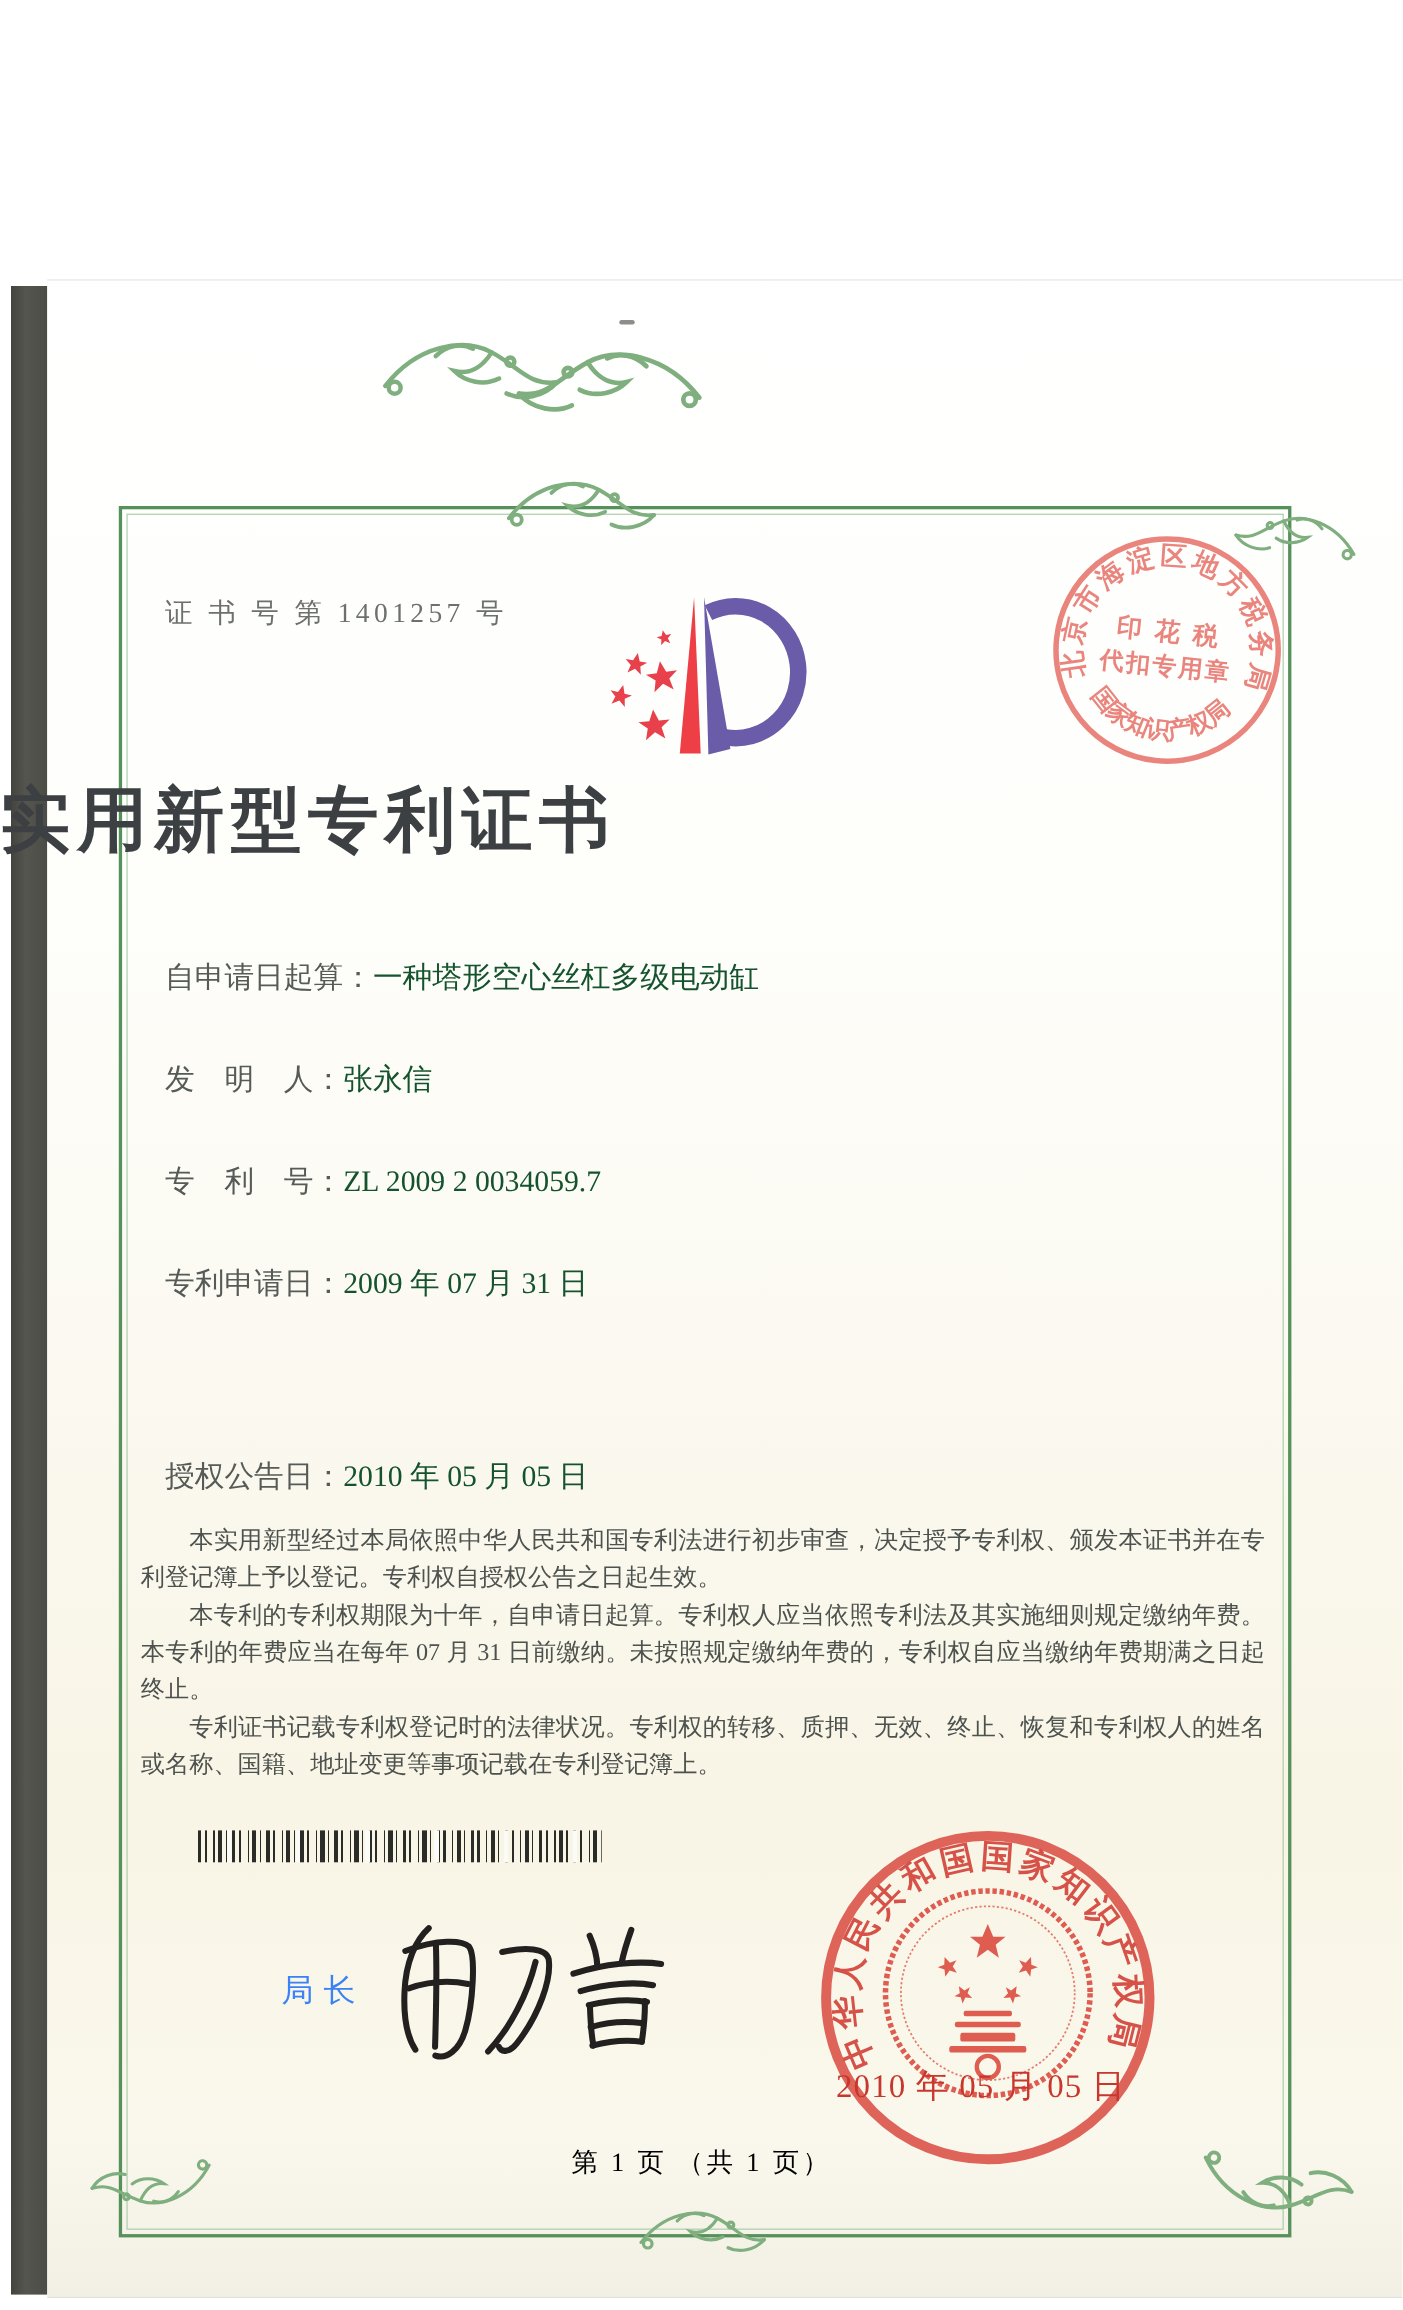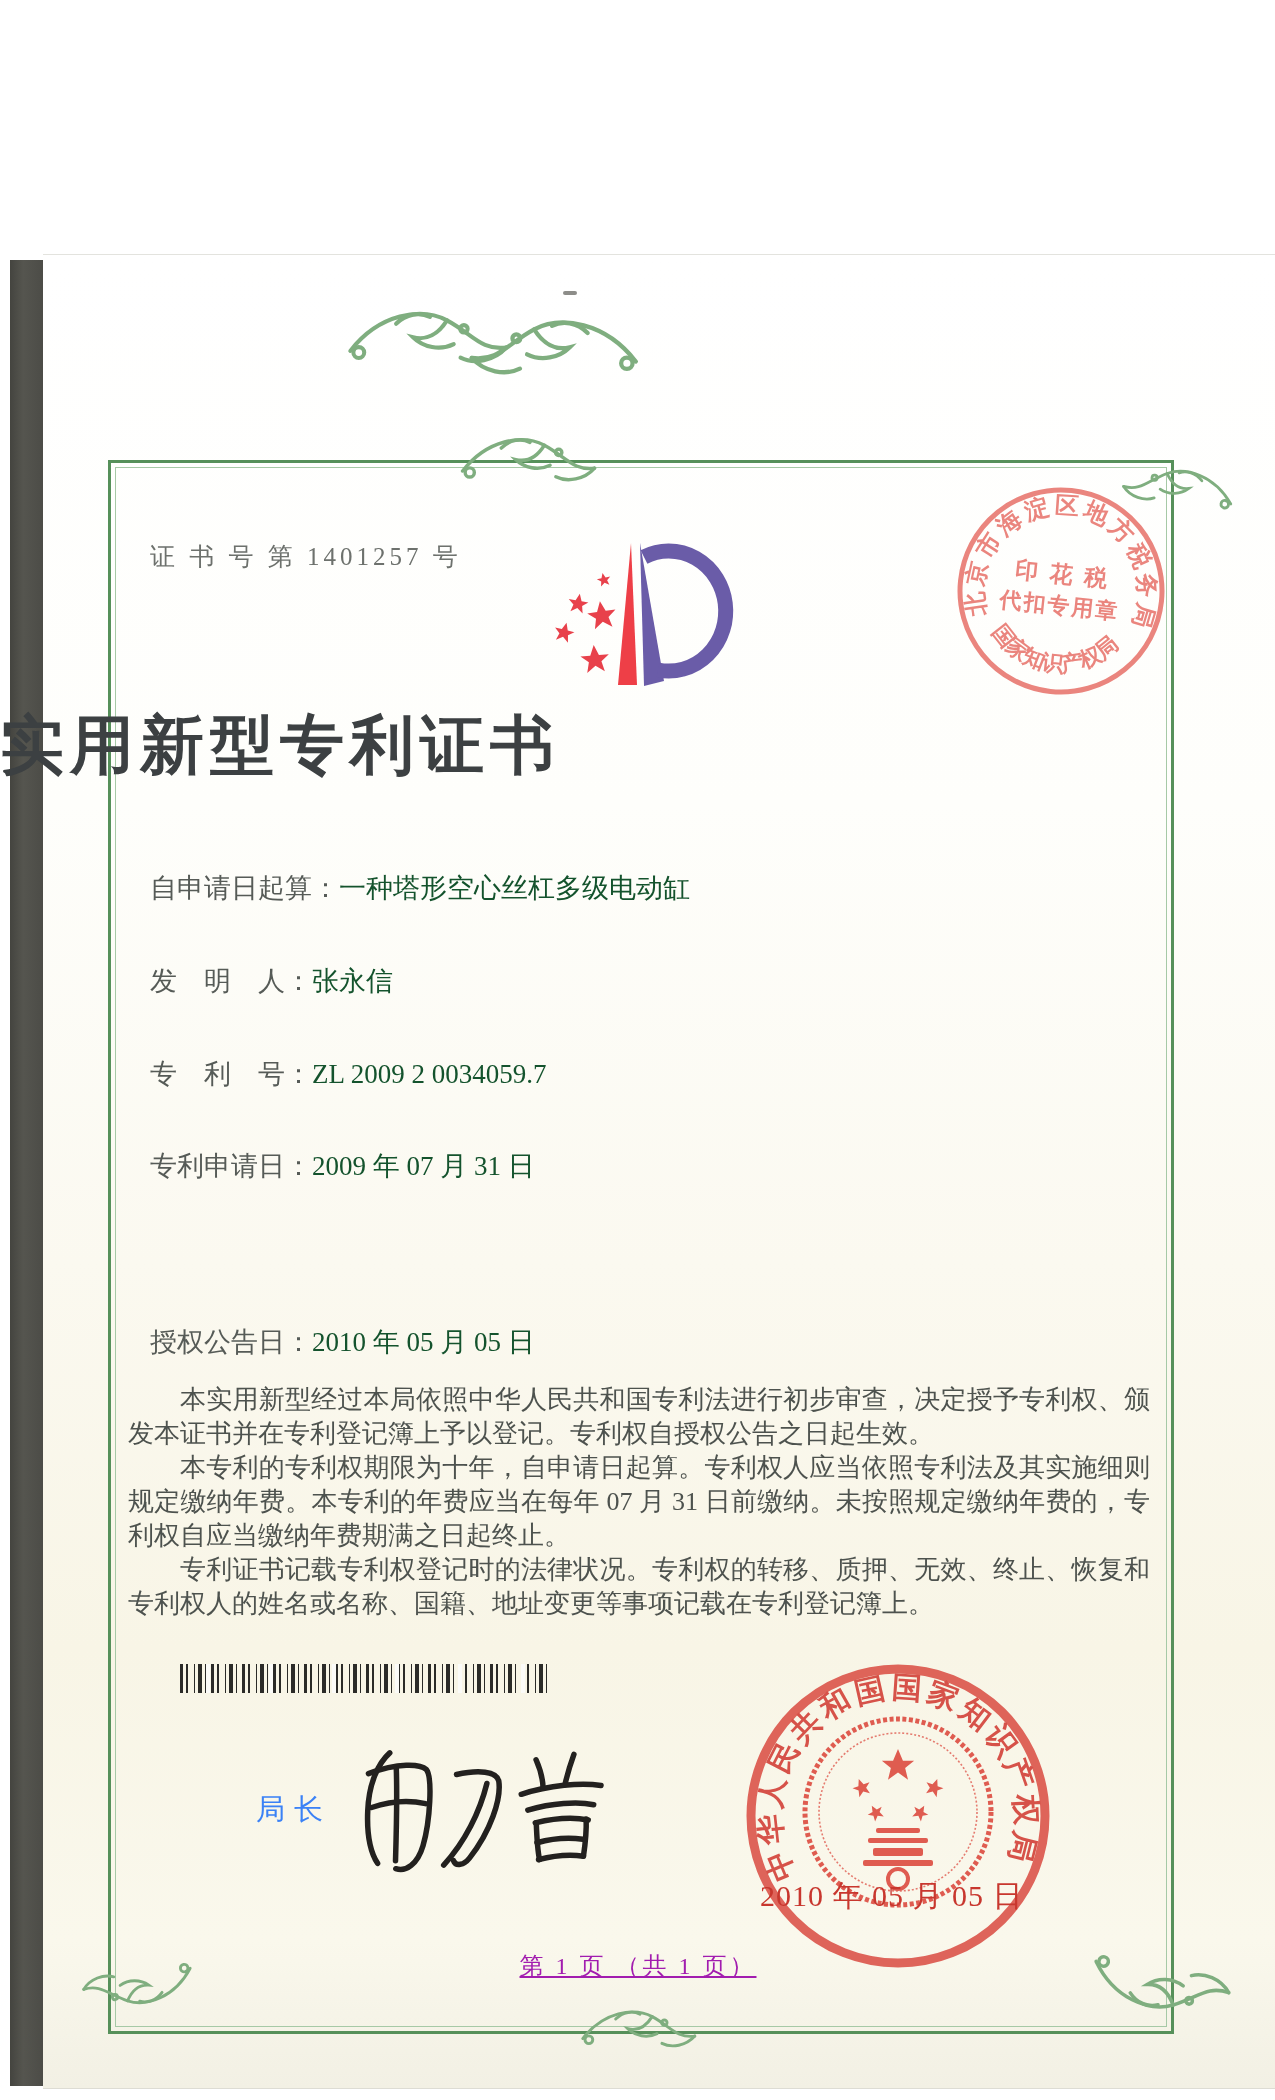--- a/index.html
+++ b/index.html
@@ -47,21 +47,21 @@
     position:absolute;left:0;top:702px;width:1275px;text-align:left;
     font-size:64px;font-weight:600;letter-spacing:6px;color:#3c4042;
   }
 
   .field-row{position:absolute;left:150px;font-size:27px;color:#565b57;white-space:nowrap;}
   .field-row .lbl{color:#565b57;}
   .field-row .val{color:#14532d;}
 
   .body-text{
     position:absolute;left:128px;top:1383px;width:1022px;
-    font-size:26px;line-height:34px;color:#4d524e;text-align:justify;
+    font-size:22px;line-height:34px;color:#4d524e;text-align:justify;
   }
   .body-text p{margin:0;text-indent:2em;}
 
   .barcode{
     position:absolute;left:180px;top:1664px;width:367px;height:29px;
     background:
       repeating-linear-gradient(90deg,rgba(253,253,251,0) 0 26px,#fbfbf8 26px 30px,rgba(253,253,251,0) 30px 63px),
       repeating-linear-gradient(90deg,#2b2b28 0 3px,transparent 3px 6px,#2b2b28 6px 8px,transparent 8px 14px,#2b2b28 14px 15px,transparent 15px 18px,#2b2b28 18px 22px,transparent 22px 25px,#2b2b28 25px 26px,transparent 26px 31px);
   }
 
@@ -71,21 +71,21 @@
   .signature{position:absolute;left:330px;top:1732px;transform:rotate(-2deg);}
 
   .seal{position:absolute;left:742px;top:1660px;opacity:.92;}
   .seal-date{
     position:absolute;left:760px;top:1876px;width:280px;
     font-size:30px;color:#c8372e;letter-spacing:1px;white-space:nowrap;
   }
 
   .footer{
     position:absolute;left:108px;top:1950px;width:1060px;text-align:center;
-    font-size:24px;letter-spacing:3px;color:#a21caf;text-decoration:underline;
+    font-size:24px;letter-spacing:3px;color:#000000;
   }
 
   .tax-stamp{position:absolute;left:952px;top:482px;transform:rotate(6deg);opacity:.88;}
 </style>
 </head>
 <body>
 
 <div class="canvas">
 
   <svg width="0" height="0" style="position:absolute">

